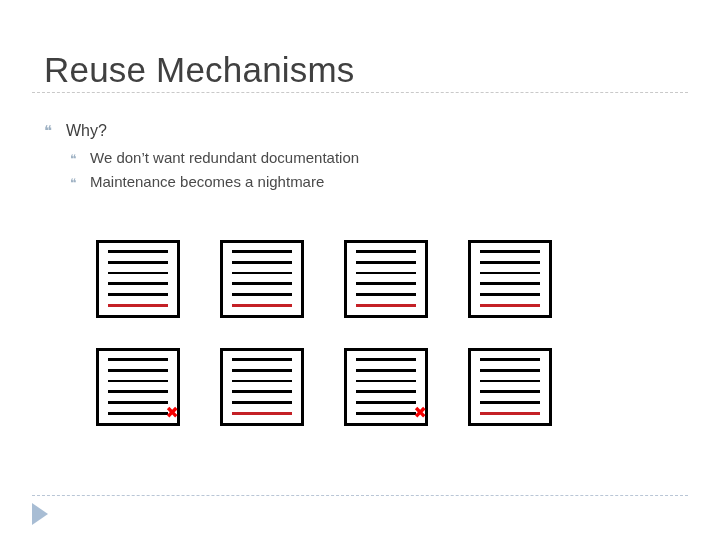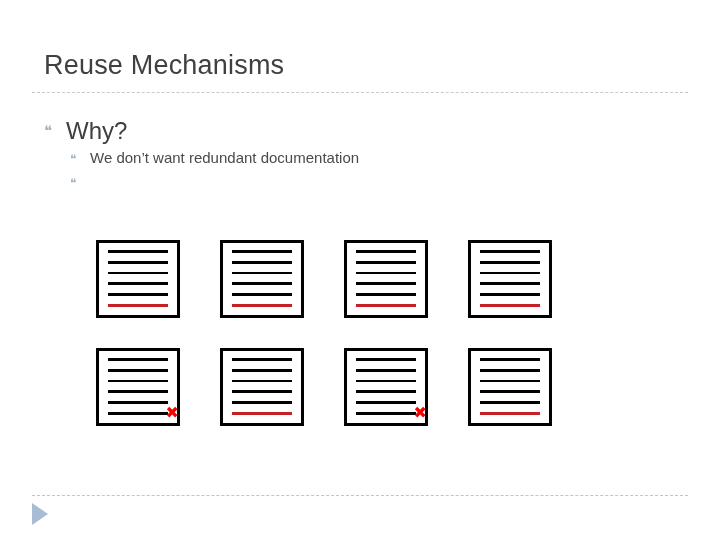--- a/index.html
+++ b/index.html
@@ -20,21 +20,21 @@
     position: absolute;
     inset: 0;
     background: #ffffff;
   }
 
   
   .title {
     position: absolute;
     left: 44px;
     top: 50px;
-    font-size: 27px;
+    font-size: 35px;
     font-weight: 400;
     color: #404040;
     letter-spacing: 0.2px;
     white-space: nowrap;
   }
 
   .title-rule {
     position: absolute;
     left: 32px;
     top: 92px;
@@ -68,21 +68,21 @@
     user-select: none;
   }
 
   .bullet-l1 .bullet-mark {
     font-size: 15px;
     width: 22px;
     padding-top: 6px;
   }
 
   .bullet-l1 .bullet-text {
-    font-size: 24px;
+    font-size: 16px;
     color: #3f3f3f;
     line-height: 26px;
   }
 
   .bullet-l2 {
     margin-left: 26px;
   }
 
   .bullet-l2 .bullet-mark {
     font-size: 12px;
@@ -178,20 +178,21 @@
       <span class="bullet-text">Why?</span>
     </div>
 
     <div class="bullet-row bullet-l2">
       <span class="bullet-mark">❝</span>
       <span class="bullet-text">We don’t want redundant documentation</span>
     </div>
 
     <div class="bullet-row bullet-l2">
       <span class="bullet-mark">❝</span>
+      <span class="bullet-text">Maintenance becomes a nightmare</span>
     </div>
 
   </div>
 
   <div class="doc-grid" id="doc-grid">
       <div class="doc-row">
         <div class="doc">
           <div class="doc-line"></div>
           <div class="doc-line"></div>
           <div class="doc-line"></div>

